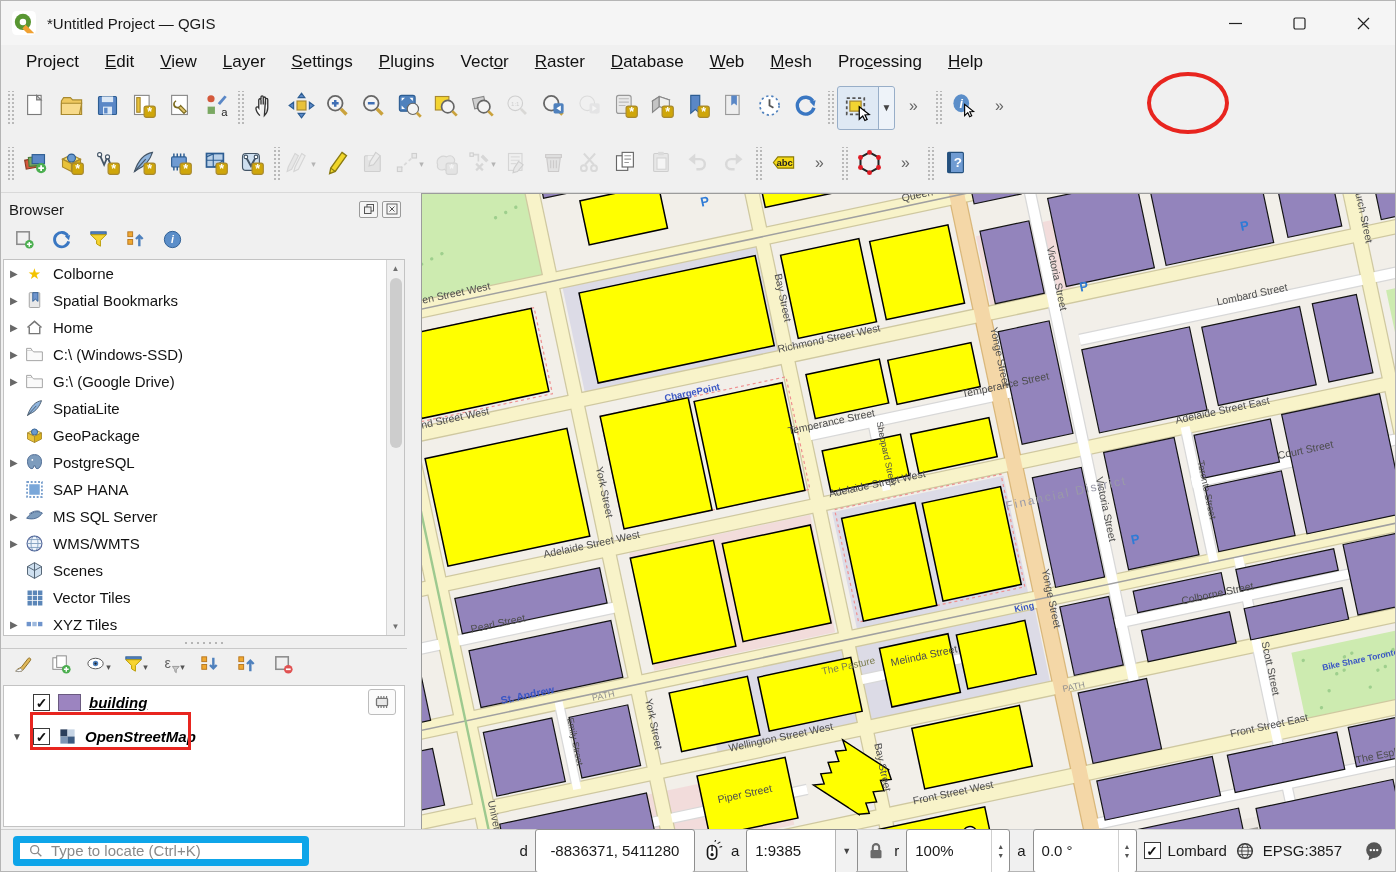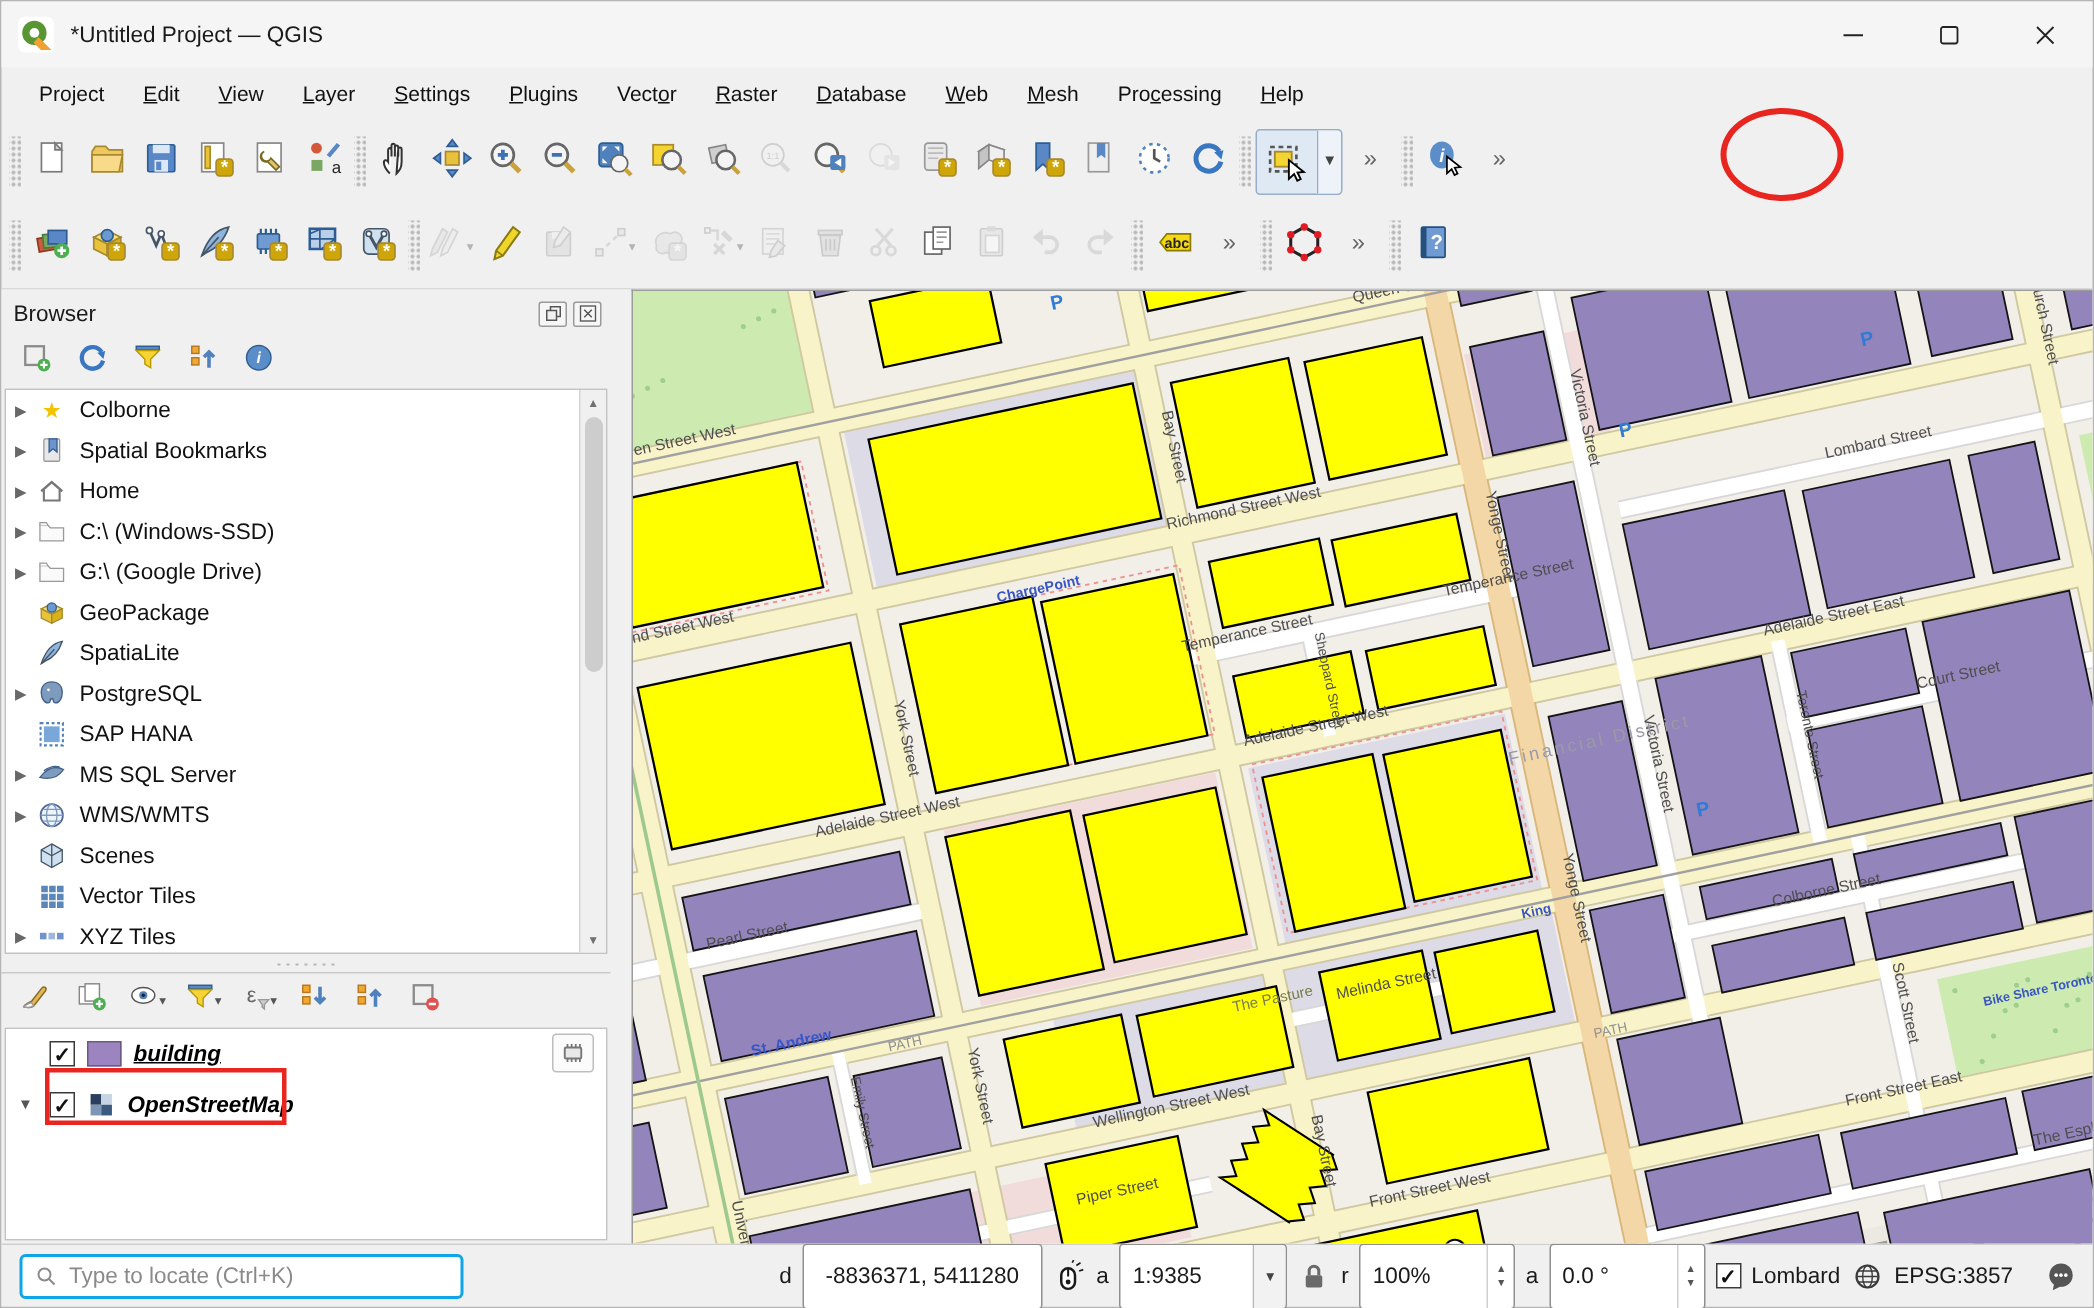--- a/index.html
+++ b/index.html
@@ -9,21 +9,21 @@
 
   
   .titlebar { height:44px; background:#f5f5f5; display:flex; align-items:center; padding-left:10px; flex:0 0 auto; }
   .titlebar .logo { width:26px; height:26px; margin-right:10px; }
   .titlebar .title { font-size:15px; color:#1a1a1a; }
   .wincontrols { margin-left:auto; display:flex; height:100%; }
   .winbtn { width:64px; height:100%; display:flex; align-items:center; justify-content:center; color:#222; }
   .winbtn svg { width:15px; height:15px; }
 
   
-  .menubar { height:34px; display:flex; align-items:center; padding-left:14px; gap:4px; font-size:14px; color:#111; flex:0 0 auto; }
+  .menubar { height:34px; display:flex; align-items:center; padding-left:14px; gap:4px; font-size:17px; color:#111; flex:0 0 auto; }
   .menuitem { padding:4px 11px; border-radius:3px; }
   .menuitem u { text-decoration:underline; }
 
   
   .toolbar { display:flex; align-items:center; padding:0 2px; flex:0 0 auto; }
   .toolbar1 { height:57px; }
   .toolbar2 { height:57px; border-bottom:1px solid #d9d9d9; }
   .handle { width:8px; height:34px; margin:0 3px; background-image:radial-gradient(#b9b9b9 1.1px, transparent 1.2px); background-size:4px 4px; background-position:1px 2px; }
   .tbtn { width:36px; height:38px; display:flex; align-items:center; justify-content:center; border-radius:3px; position:relative; flex:0 0 auto; }
   .tbtn svg { width:27px; height:27px; }
@@ -70,21 +70,21 @@
   .lrow .licon svg { width:19px; height:19px; }
   .indbox { position:absolute; right:8px; top:3px; width:28px; height:26px; border:1px solid #bdbdbd; border-radius:3px; background:#fbfbfb; display:flex; align-items:center; justify-content:center; }
   .indbox svg { width:22px; height:22px; }
 
   
   .mapwrap { flex:1 1 auto; position:relative; border-left:1px solid #9c9c9c; border-top:1px solid #9c9c9c; background:#f2efe9; overflow:hidden; }
   .mapwrap svg { display:block; }
 
   
   .statusbar { height:42px; flex:0 0 auto; display:flex; align-items:center; gap:7px; padding:0 10px 0 12px; border-top:1px solid #cfcfcf; background:#f0f0f0; font-size:15px; color:#1a1a1a; }
-  .locator { width:296px; height:30px; border:2px solid #0ea5e9; border-radius:4px; background:#fff; display:flex; align-items:center; padding:0 8px; gap:7px; }
+  .locator { width:296px; height:30px; border:7px solid #0ea5e9; border-radius:4px; background:#fff; display:flex; align-items:center; padding:0 8px; gap:7px; }
   .locator svg { width:16px; height:16px; flex:0 0 auto; }
   .locator .ph { color:#8a8a8a; font-size:15px; white-space:nowrap; }
   .sfield { height:44px; border:1px solid #8f8f8f; border-radius:3px; background:#fff; display:flex; align-items:center; padding:0 8px; font-size:15px; }
   .coordf { width:160px; justify-content:center; }
   .scalef { width:112px; padding:0; }
   .scalef .val { flex:1; padding-left:8px; }
   .scalef .da { width:22px; height:100%; border-left:1px solid #b5b5b5; background:#f2f2f2; display:flex; align-items:center; justify-content:center; font-size:9px; color:#444; border-radius:0 3px 3px 0; }
   .spinf { width:104px; padding:0; }
   .spinf .val { flex:1; padding-left:8px; }
   .spins { width:18px; height:100%; display:flex; flex-direction:column; align-items:center; justify-content:center; font-size:7px; color:#555; gap:2px; border-left:1px solid #cfcfcf; }
@@ -620,34 +620,34 @@
                 <span class="arr">▶</span>
                 <span class="ticon"><svg viewBox="0 0 24 24" xmlns="http://www.w3.org/2000/svg">
                     <path d="M3 7h6l2 2h10v10H3z" fill="#fafafa" stroke="#999"></path>
                     <path d="M3 7V5h5l1 2" fill="#fafafa" stroke="#999"></path>
                   </svg></span>
                 <span>G:\ (Google Drive)</span>
               </div>
               <div class="trow">
                 <span class="arr"></span>
                 <span class="ticon"><svg viewBox="0 0 24 24" xmlns="http://www.w3.org/2000/svg">
+                    <path d="M4 20C8 8 14 4 20 3c-2 6-6 12-13 15z" fill="#8fb4dd" stroke="#456"></path>
+                    <line x1="4" y1="20" x2="14" y2="9" stroke="#456"></line>
+                  </svg></span>
+                <span>SpatiaLite</span>
+              </div>
+              <div class="trow">
+                <span class="arr"></span>
+                <span class="ticon"><svg viewBox="0 0 24 24" xmlns="http://www.w3.org/2000/svg">
                     <path d="M4 9l8-4 8 4-8 4z" fill="#f5e27a" stroke="#a8892e"></path>
                     <path d="M4 9v7l8 4v-7z" fill="#e8c23a" stroke="#a8892e"></path>
                     <path d="M20 9v7l-8 4v-7z" fill="#d9b21a" stroke="#a8892e"></path>
                     <circle cx="12" cy="8" r="3.5" fill="#6a9ad0" stroke="#2d5d92"></circle>
                   </svg></span>
                 <span>GeoPackage</span>
-              </div>
-              <div class="trow">
-                <span class="arr"></span>
-                <span class="ticon"><svg viewBox="0 0 24 24" xmlns="http://www.w3.org/2000/svg">
-                    <path d="M4 20C8 8 14 4 20 3c-2 6-6 12-13 15z" fill="#8fb4dd" stroke="#456"></path>
-                    <line x1="4" y1="20" x2="14" y2="9" stroke="#456"></line>
-                  </svg></span>
-                <span>SpatiaLite</span>
               </div>
               <div class="trow">
                 <span class="arr">▶</span>
                 <span class="ticon"><svg viewBox="0 0 24 24" xmlns="http://www.w3.org/2000/svg">
                     <path d="M12 3c5 0 8 3 8 8 0 4-2 8-5 8-2 0-2-2-2-3h-2c0 1 0 3-2 3-3 0-5-4-5-8 0-5 3-8 8-8z" fill="#7d9cbd" stroke="#41608a"></path>
                     <circle cx="9.5" cy="9" r="1" fill="#fff"></circle>
                   </svg></span>
                 <span>PostgreSQL</span>
               </div>
               <div class="trow">

